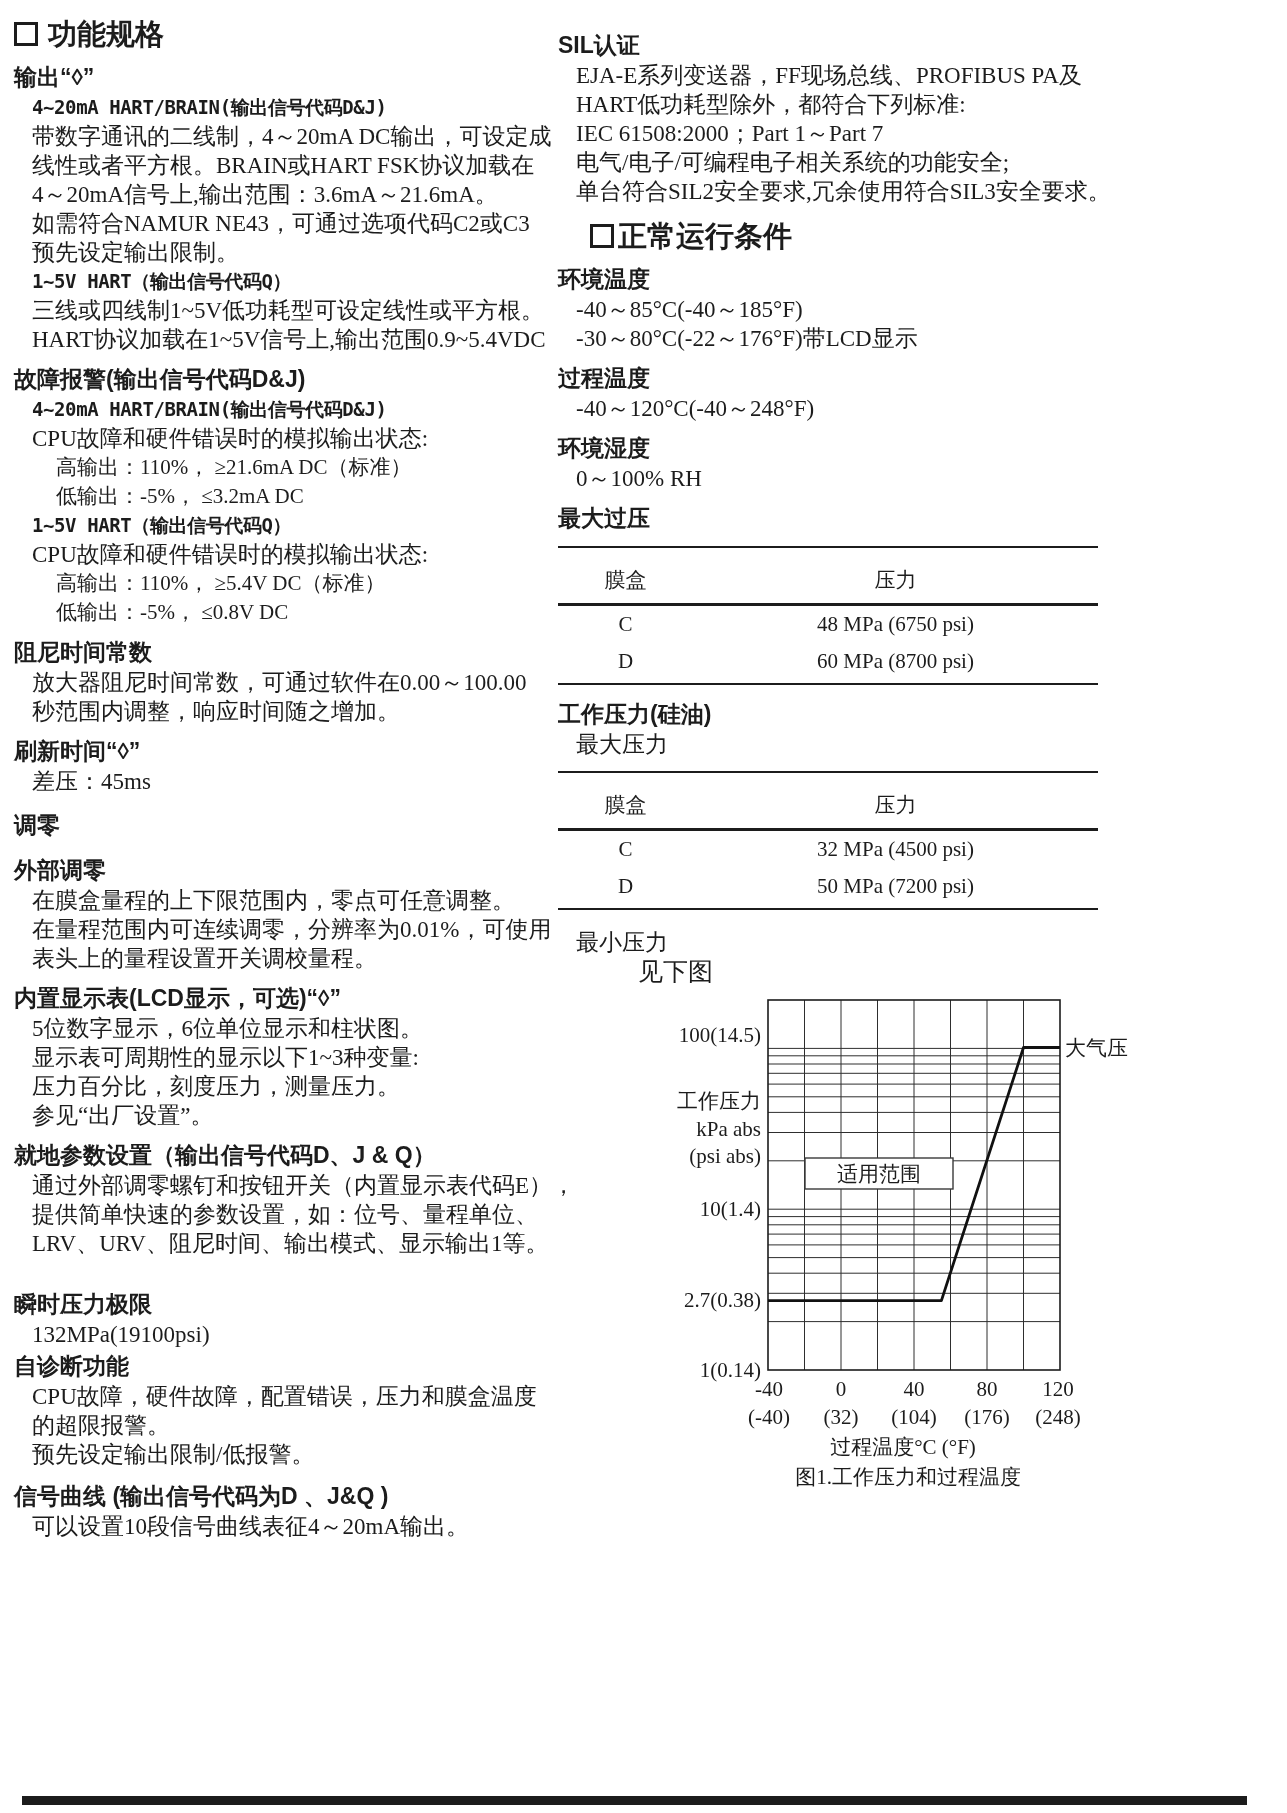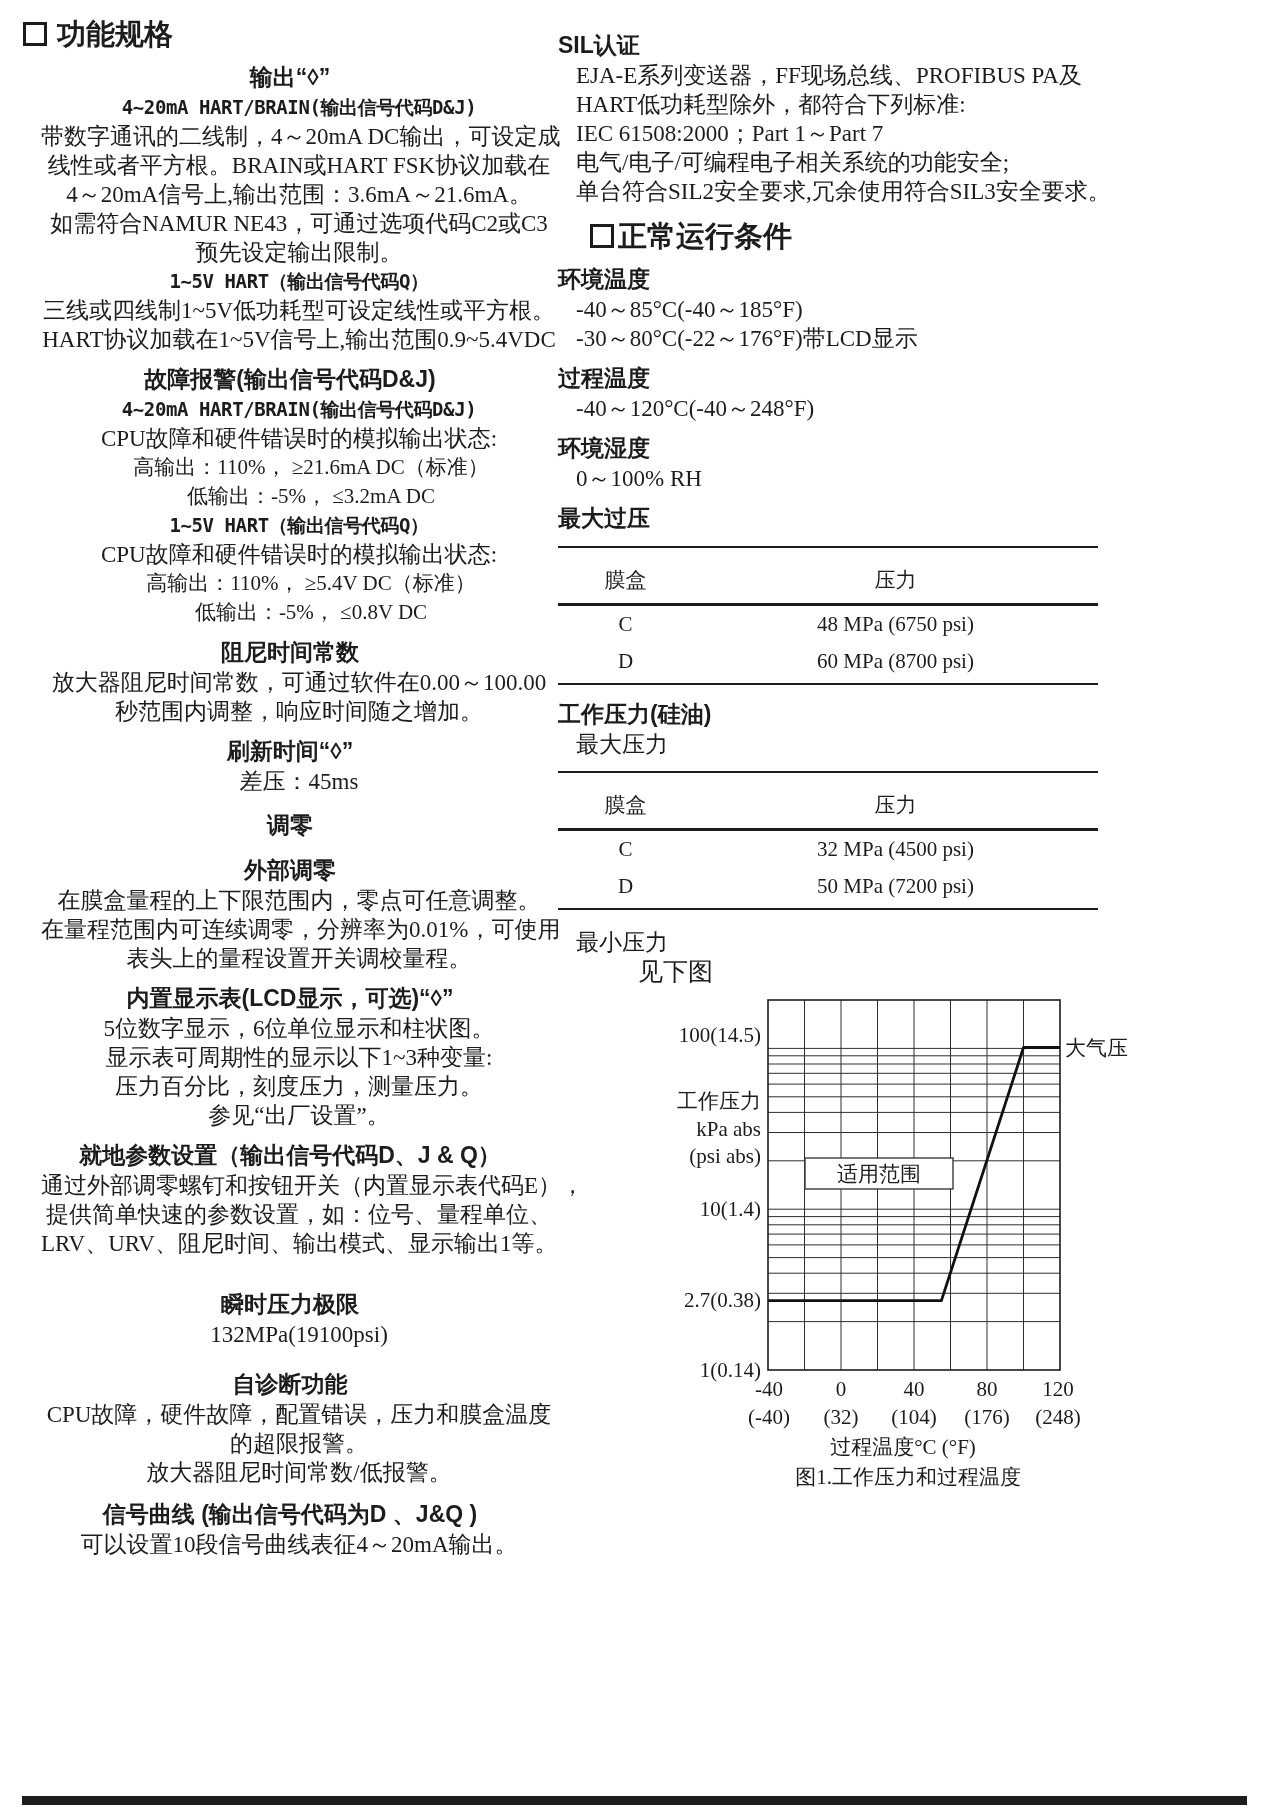--- a/index.html
+++ b/index.html
@@ -2,21 +2,21 @@
 <html><head>
 <meta charset="utf-8">
 <style>
   html,body { margin:0; padding:0; background:#e8e8e8; }
   .page {
     position:relative; width:1287px; height:1813px; background:#ffffff;
     color:#1c1c1c; font-family:"Liberation Serif","DejaVu Serif",serif;
     overflow:hidden; margin:0 auto;
   }
   .col { position:absolute; top:0; }
-  .col-left  { left:23px;  top:14px; width:534px;text-align:center; }
+  .col-left  { left:14px;  top:14px; width:534px; }
   .col-right { left:558px; top:30px; width:580px; }
   .blocks > .blk:first-child { margin-top:0; }
   .blk.title {
     display:flex; align-items:center; gap:10px;
     font-family:"Liberation Sans","DejaVu Sans",sans-serif; font-weight:bold;
     font-size:29px; line-height:40px; margin:0 0 8px 0;
   }
   .blk.title .square {
     width:18px; height:18px; border:3px solid #1c1c1c; flex:0 0 auto; background:#fff;
   }
@@ -147,27 +147,27 @@
         <div class="ln">通过外部调零螺钉和按钮开关（内置显示表代码E），</div>
         <div class="ln">提供简单快速的参数设置，如：位号、量程单位、</div>
         <div class="ln">LRV、URV、阻尼时间、输出模式、显示输出1等。</div>
       </div>
       <div class="blk h" style="margin-top: 31px;">
         <div class="ln">瞬时压力极限</div>
       </div>
       <div class="blk body">
         <div class="ln">132MPa(19100psi)</div>
       </div>
-      <div class="blk h" style="margin-top: 20px;">
+      <div class="blk h" style="margin-top: 2px;">
         <div class="ln">自诊断功能</div>
       </div>
       <div class="blk body">
         <div class="ln">CPU故障，硬件故障，配置错误，压力和膜盒温度</div>
         <div class="ln">的超限报警。</div>
-        <div class="ln">放大器阻尼时间常数/低报警。</div>
+        <div class="ln">预先设定输出限制/低报警。</div>
       </div>
       <div class="blk h" style="margin-top: 12px;">
         <div class="ln">信号曲线 (输出信号代码为D 、J&amp;Q )</div>
       </div>
       <div class="blk body">
         <div class="ln">可以设置10段信号曲线表征4～20mA输出。</div>
       </div>
     </div>
 
   <div class="col col-right">

